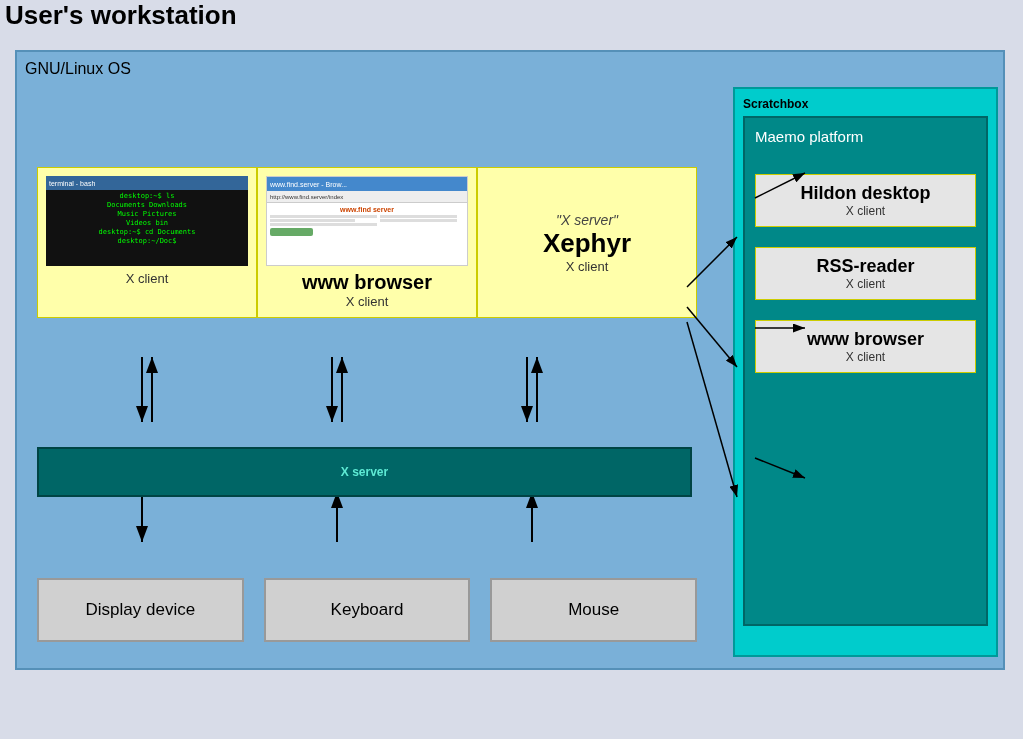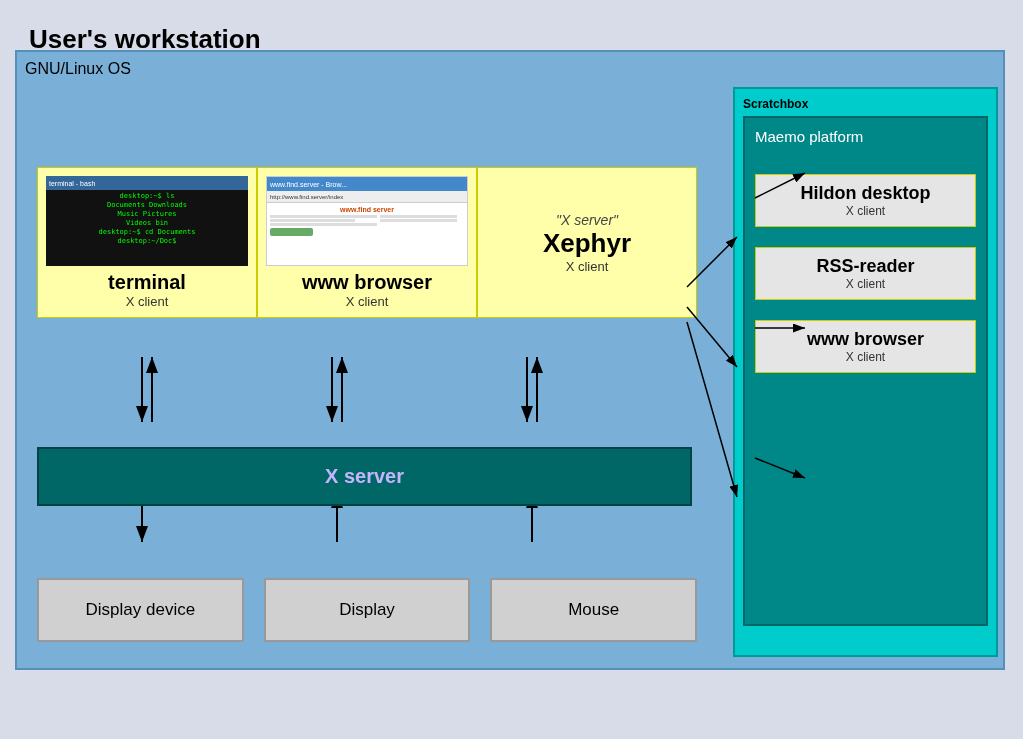--- a/index.html
+++ b/index.html
@@ -9,21 +9,21 @@
       background: #d8dce8;
       font-family: Arial, sans-serif;
       overflow: hidden;
     }
 
     .outer-container {
       width: 1023px;
       height: 739px;
       background: #d8dce8;
       position: relative;
-      padding: 24px;
+      padding: 0;
     }
 
     .page-title {
       font-size: 26px;
       font-weight: bold;
       color: #000;
       margin-bottom: 8px;
       padding-left: 5px;
     }
 
@@ -144,22 +144,22 @@
     
     .xserver-box {
       position: absolute;
       left: 10px;
       top: 360px;
       width: 655px;
       background: #006666;
       border: 2px solid #004444;
       text-align: center;
       padding: 16px;
-      color: #c4b5fd;
-      font-size: 20px;
+      color: #5eead4;
+      font-size: 12px;
       font-weight: bold;
     }
 
     
     .peripherals-row {
       position: absolute;
       bottom: 5px;
       left: 10px;
       display: flex;
       gap: 20px;
@@ -292,21 +292,20 @@
             </div>
             <div class="terminal-content">
               <div>desktop:~$ ls</div>
               <div>Documents  Downloads</div>
               <div>Music  Pictures</div>
               <div>Videos  bin</div>
               <div>desktop:~$ cd Documents</div>
               <div>desktop:~/Doc$</div>
             </div>
           </div>
-          <div class="box-title">terminal</div>
           <div class="box-sub">X client</div>
         </div>
 
         <div class="client-box">
           <div class="browser-screenshot">
             <div class="browser-title-bar">
               <span style="color:white;font-size:7px;">www.find.server - Brow...</span>
             </div>
             <div class="browser-nav">
               <span style="font-size:6px;color:#333;">http://www.find.server/index</span>
@@ -341,21 +340,21 @@
 
       <div class="xserver-box">
         <span>X server</span>
       </div>
 
       <div class="peripherals-row">
         <div class="peripheral-box">
           <span>Display device</span>
         </div>
         <div class="peripheral-box">
-          <span>Display</span>
+          <span>Keyboard</span>
         </div>
         <div class="peripheral-box">
           <span>Mouse</span>
         </div>
       </div>
 
     </div>
 
     <div class="scratchbox-box">
       <div class="scratchbox-label">Scratchbox</div>

